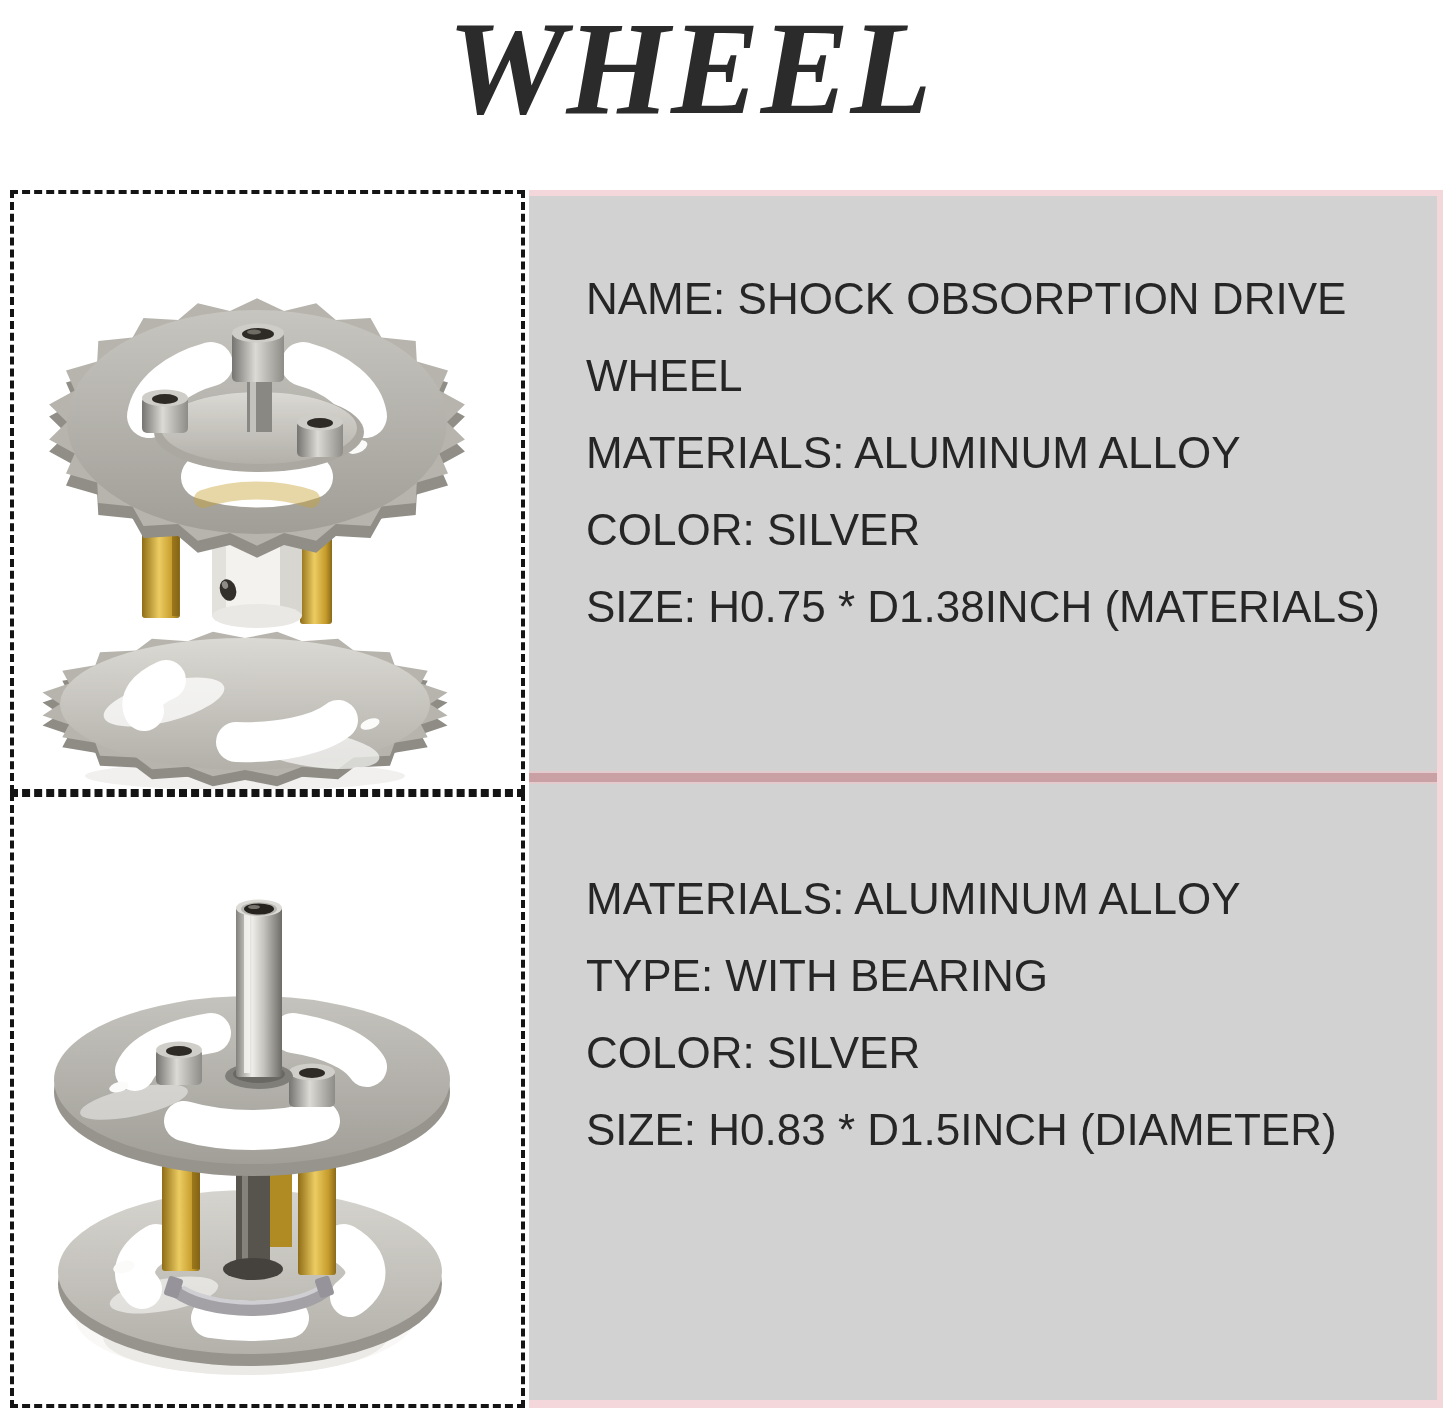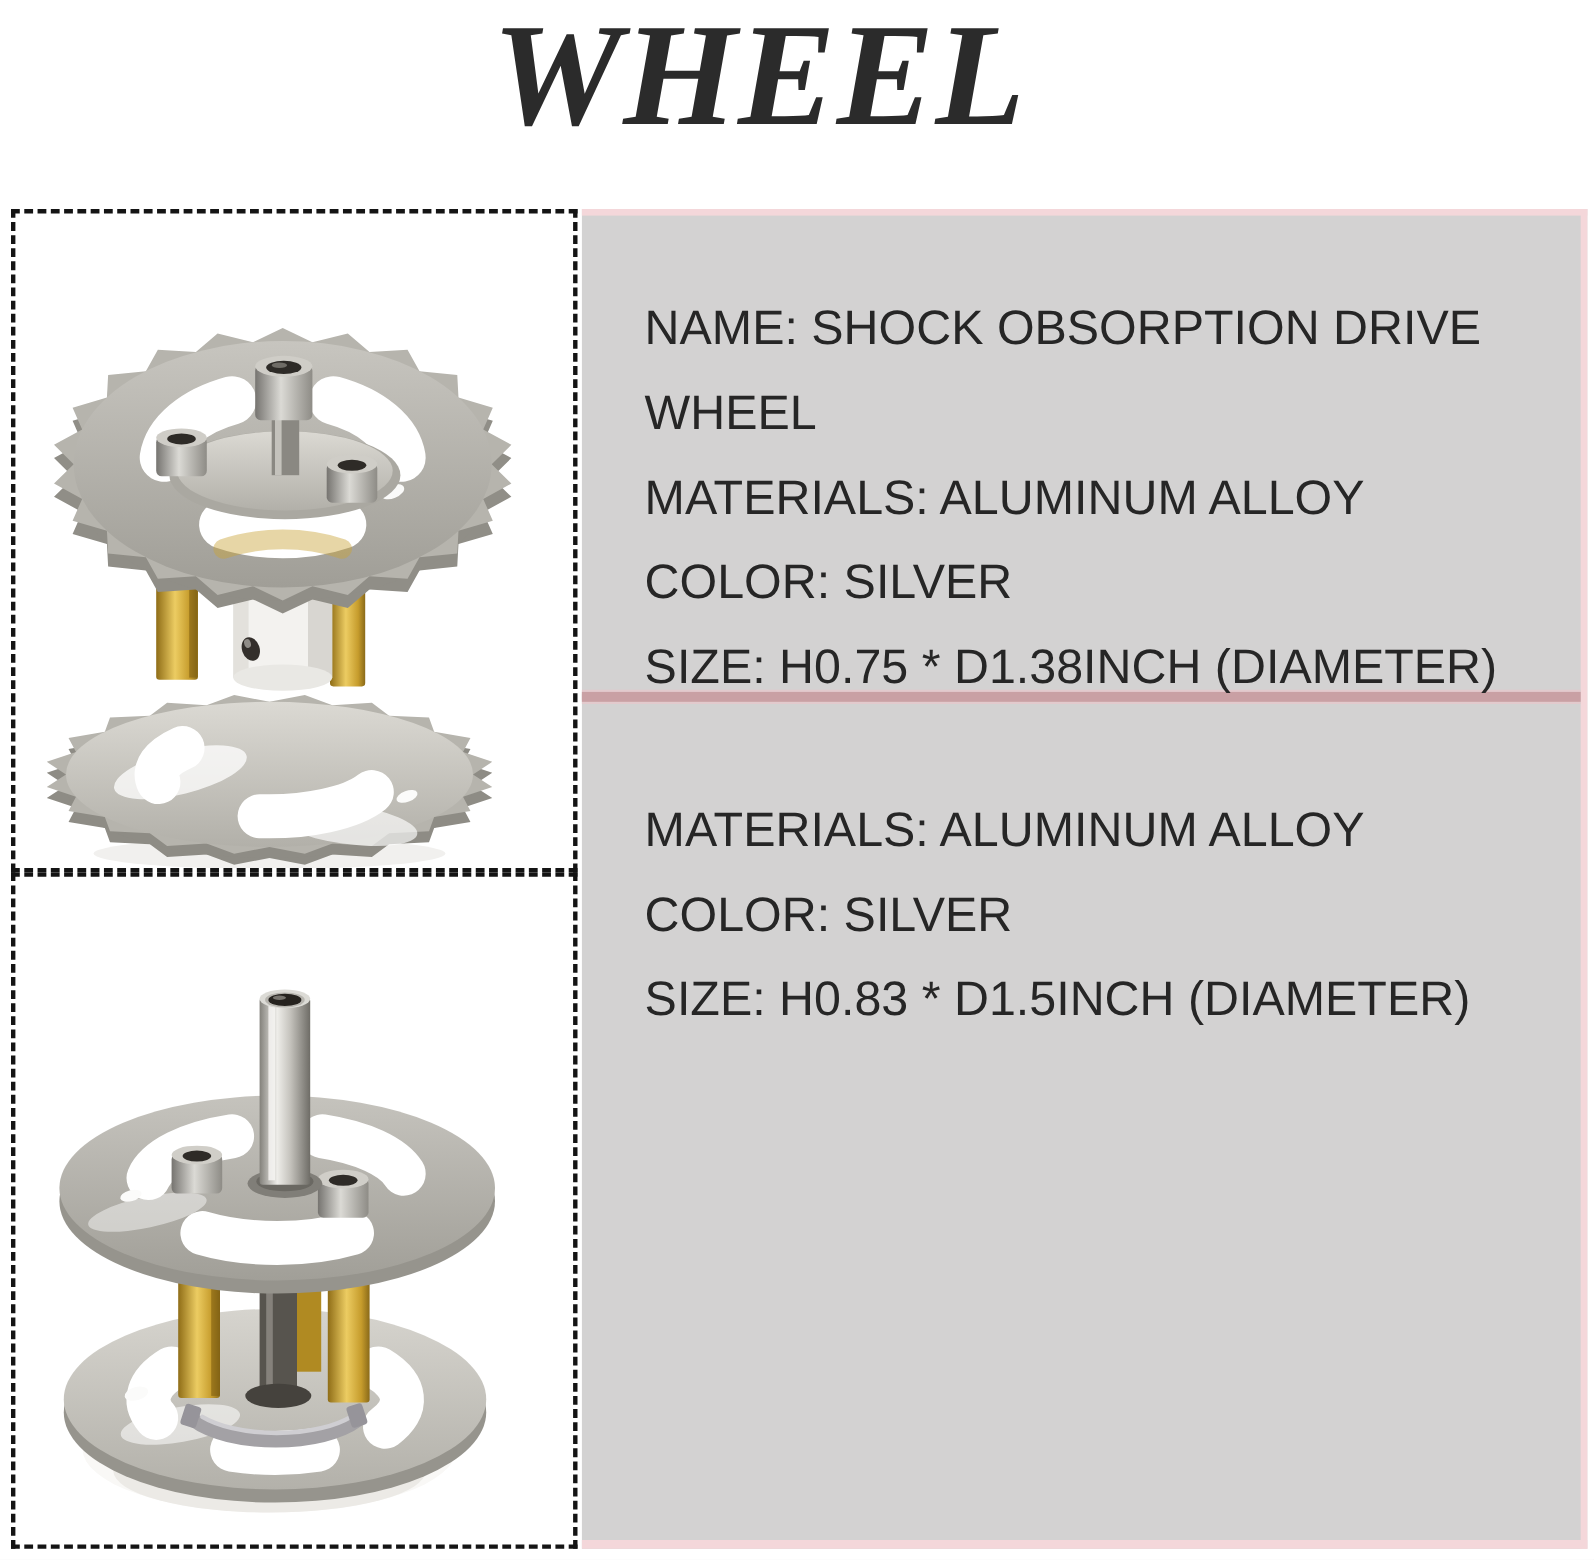--- a/index.html
+++ b/index.html
@@ -34,21 +34,21 @@
   .photo-box svg{display:block;}
 
   .panel-wrap{
     position:absolute;left:529px;top:190px;width:914px;height:1218px;
     background:var(--panel-bg);
     border-top:6px solid var(--panel-border);
     border-right:6px solid var(--panel-border);
     border-bottom:8px solid var(--panel-border);
   }
   .panel{display:block;}
-  .panel.p1{height:433px;padding:64px 14px 0 57px;}
+  .panel.p1{height:577px;padding:64px 14px 0 57px;}
   .divider{height:9px;background:var(--divider);box-shadow:0 -2px 0 #e2cacd, 0 2px 0 #e2cacd;}
   .panel.p2{height:595px;padding:78px 24px 0 57px;}
 
   .spec{
     font-size:44px;line-height:77px;
     color:var(--text);
     white-space:pre-wrap;
     letter-spacing:0;
     max-width:828px;
   }
@@ -148,25 +148,26 @@
         <ellipse cx="306" cy="229" rx="13" ry="5" fill="#2e2b27"></ellipse>
       </g>
     </svg>
   </div>
 
   <div class="panel-wrap">
     <section class="panel p1">
       <div class="spec">NAME: SHOCK OBSORPTION DRIVE WHEEL</div>
       <div class="spec">MATERIALS: ALUMINUM ALLOY</div>
       <div class="spec">COLOR: SILVER</div>
-      <div class="spec">SIZE: H0.75 * D1.38INCH (DIAMETER)</div>
+      <div class="spec">SIZE: H0.75 * D1.38INCH (MATERIALS)</div>
     </section>
     <div class="divider"></div>
     <section class="panel p2">
       <div class="spec">MATERIALS: ALUMINUM ALLOY</div>
+      <div class="spec">TYPE: WITH BEARING</div>
       <div class="spec">COLOR: SILVER</div>
       <div class="spec">SIZE: H0.83 * D1.5INCH (DIAMETER)</div>
     </section>
   </div>
 
   <div class="photo-box box2">
     <svg width="507" height="607" viewBox="0 0 507 607" role="img" aria-label="Silver shock absorption bear wheel: two stacked smooth discs with central steel bearing tube, brass hex standoffs, on a round white base">
       <defs>
         <linearGradient id="bSilver" x1="0" y1="0" x2="0" y2="1">
           <stop offset="0" stop-color="#c5c3bd"></stop>

